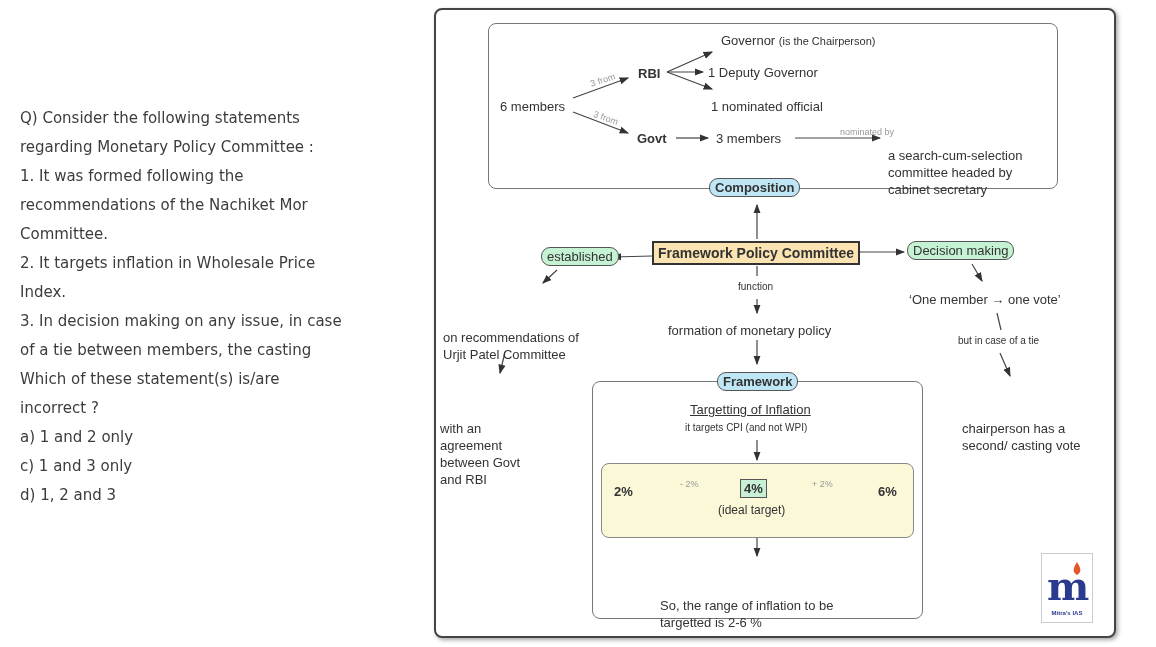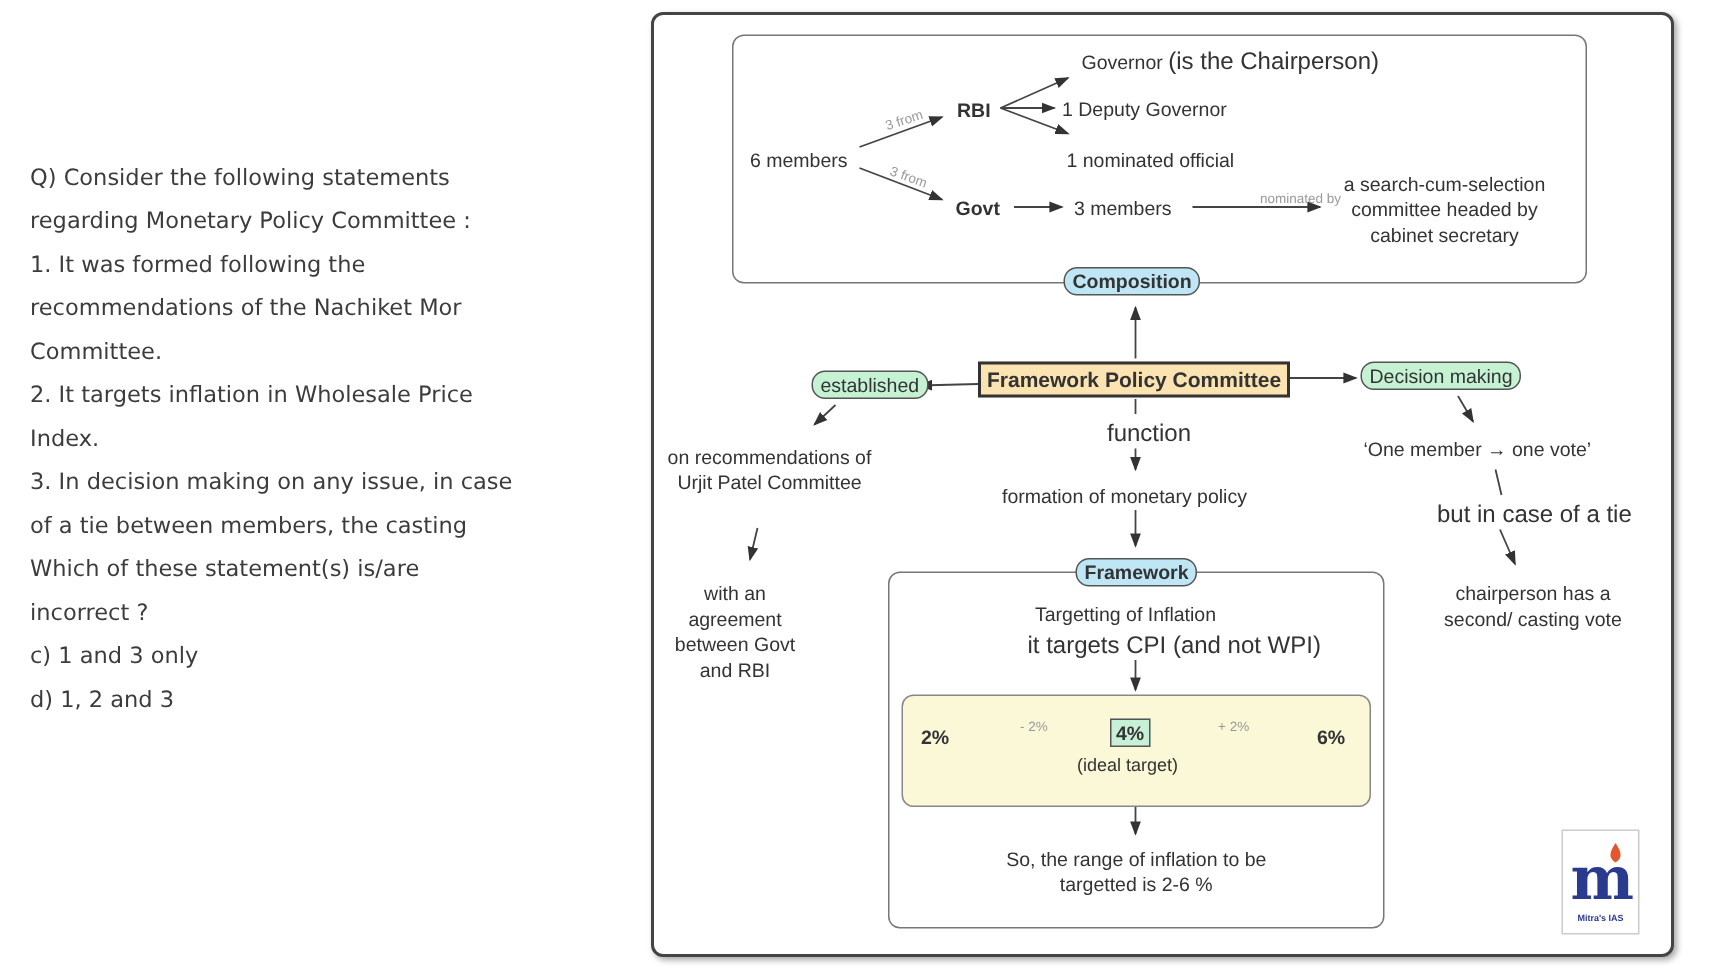--- a/index.html
+++ b/index.html
@@ -2,23 +2,23 @@
 <html><head>
 <meta charset="utf-8">
 <style>
   html,body{margin:0;padding:0;background:#fff;}
   body{width:1156px;height:647px;position:relative;overflow:hidden;font-family:"Liberation Sans",sans-serif;}
   .question{position:absolute;left:20px;top:104px;width:380px;font-size:16.5px;line-height:29px;color:#3c3c3c;font-family:"DejaVu Sans",sans-serif;font-size:15px;}
   .question div{white-space:nowrap;}
   .frame{position:absolute;left:434px;top:8px;width:678px;height:626px;border:2px solid #444;border-radius:8px;box-shadow:2px 2px 4px rgba(0,0,0,0.35);background:#fff;}
   svg{position:absolute;left:0;top:0;}
   .t{position:absolute;color:#333;font-size:13px;white-space:nowrap;}
-  .c{text-align:center;white-space:normal;}
+  .c{white-space:normal;margin-top:33px;}
   .b{font-weight:bold;}
-  .small{font-size:16px;}
+  .small{font-size:10px;}
   .grey{color:#999;font-size:9px;}
   .pill{position:absolute;border:1.5px solid #555;border-radius:9px;padding:1px 5px;font-weight:bold;font-size:13px;color:#333;}
   .blue{background:#bfe6f5;}
   .green{background:#c4f2d3;font-weight:normal;}
   .mpc{position:absolute;left:652px;top:241px;background:#fbe4b2;border:2.5px solid #333;padding:2px 4px;font-weight:bold;font-size:14px;color:#333;}
   .box{position:absolute;border:1.2px solid #777;border-radius:8px;}
   .ybox{position:absolute;left:601px;top:463px;width:311px;height:73px;background:#fbf8d8;border:1.2px solid #888;border-radius:8px;}
   .fourpct{position:absolute;left:740px;top:479px;background:#c8f0d6;border:1.5px solid #555;padding:1px 3px;font-weight:bold;font-size:13px;color:#333;}
   .logo{position:absolute;left:1041px;top:553px;width:50px;height:68px;border:1px solid #ccc;background:#fff;}
 </style>
@@ -30,20 +30,21 @@
     <div>regarding Monetary Policy Committee :</div>
     <div>1. It was formed following the</div>
     <div>recommendations of the Nachiket Mor</div>
     <div>Committee.</div>
     <div>2. It targets inflation in Wholesale Price</div>
     <div>Index.</div>
     <div>3. In decision making on any issue, in case</div>
     <div>of a tie between members, the casting</div>
     <div>Which of these statement(s) is/are</div>
     <div>incorrect ?</div>
+    <div>a) 1 and 2 only</div>
     <div>c) 1 and 3 only</div>
     <div>d) 1, 2 and 3</div>
   </div>
 
 <div class="frame"></div>
 
 <svg width="1156" height="647">
   <defs>
     <marker id="ah" markerWidth="8" markerHeight="8" refX="7" refY="4" orient="auto">
       <path d="M0,1 L8,4 L0,7 z" fill="#333"></path>
@@ -72,21 +73,21 @@
     <line x1="757" y1="537" x2="757" y2="556"></line>
   </g>
   <g stroke="#444" stroke-width="1.2">
     <line x1="757" y1="266" x2="757" y2="276"></line>
     <line x1="997" y1="313" x2="1001" y2="330"></line>
   </g>
 </svg>
 
 <div class="box" style="left:488px;top:23px;width:568px;height:164px;"></div>
 
-<div class="t" style="left:721px;top:33px;"><span>Governor</span> <span class="small" style="font-size:16px">(is the Chairperson)</span></div>
+<div class="t" style="left:721px;top:33px;"><span>Governor</span> <span class="small" style="font-size:11px">(is the Chairperson)</span></div>
 <div class="t" style="left:708px;top:65px;">1 Deputy Governor</div>
 <div class="t" style="left:672px;top:99px;margin-left:39px;">1 nominated official</div>
 <div class="t" style="left:500px;top:99px;">6 members</div>
 <div class="t grey" style="left:590px;top:75px;transform:rotate(-18deg);">3 from</div>
 <div class="t grey" style="left:593px;top:113px;transform:rotate(20deg);">3 from</div>
 <div class="t b" style="left:638px;top:66px;">RBI</div>
 <div class="t b" style="left:637px;top:131px;">Govt</div>
 <div class="t" style="left:716px;top:131px;">3 members</div>
 <div class="t grey" style="left:808px;top:127px;padding-left:32px;">nominated by</div>
 <div class="t c" style="left:888px;top:114px;width:150px;line-height:17px;">a search-cum-selection committee headed by cabinet secretary</div>
@@ -102,21 +103,21 @@
 <div class="t small" style="left:738px;top:281px;">function</div>
 <div class="t" style="left:668px;top:323px;">formation of monetary policy</div>
 
 <div class="pill green" style="left:907px;top:241px;">Decision making</div>
 <div class="t" style="left:909px;top:292px;">‘One member → one vote’</div>
 <div class="t small" style="left:958px;top:335px;">but in case of a tie</div>
 <div class="t c" style="left:962px;top:387px;width:120px;line-height:17px;">chairperson has a second/ casting vote</div>
 
 <div class="box" style="left:592px;top:381px;width:329px;height:236px;"></div>
 <div class="pill blue" style="left:717px;top:372px;background:#bfe6f5;">Framework</div>
-<div class="t" style="left:690px;top:402px;">Targetting of Inflation</div>
+<div class="t" style="left:690px;top:402px;text-decoration:underline;">Targetting of Inflation</div>
 <div class="t small" style="left:685px;top:422px;">it targets CPI (and not WPI)</div>
 
 <div class="ybox"></div>
 <div class="t b" style="left:614px;top:484px;">2%</div>
 <div class="t b" style="left:878px;top:484px;">6%</div>
 <div class="t grey" style="left:680px;top:479px;">- 2%</div>
 <div class="t grey" style="left:812px;top:479px;">+ 2%</div>
 <div class="fourpct">4%</div>
 <div class="t" style="left:718px;top:503px;font-size:12px;">(ideal target)</div>
 <div class="t c" style="left:660px;top:564px;width:195px;line-height:17px;">So, the range of inflation to be targetted is 2-6 %</div>

